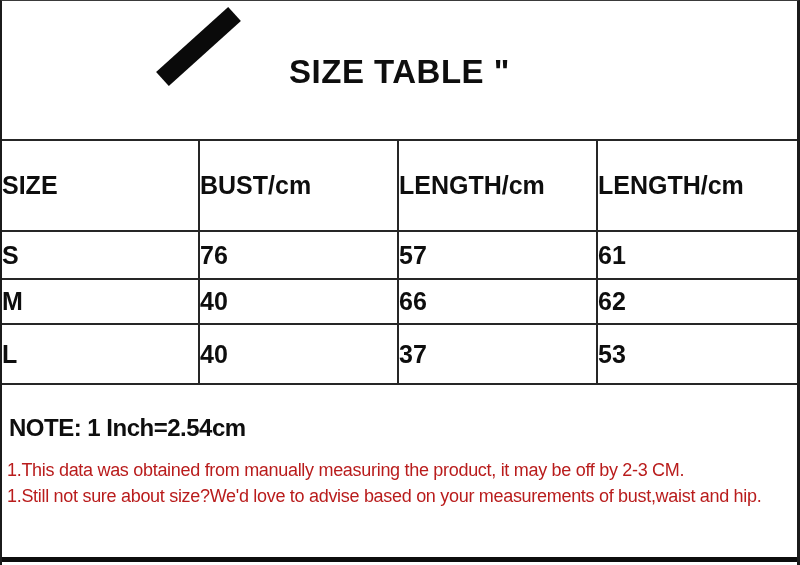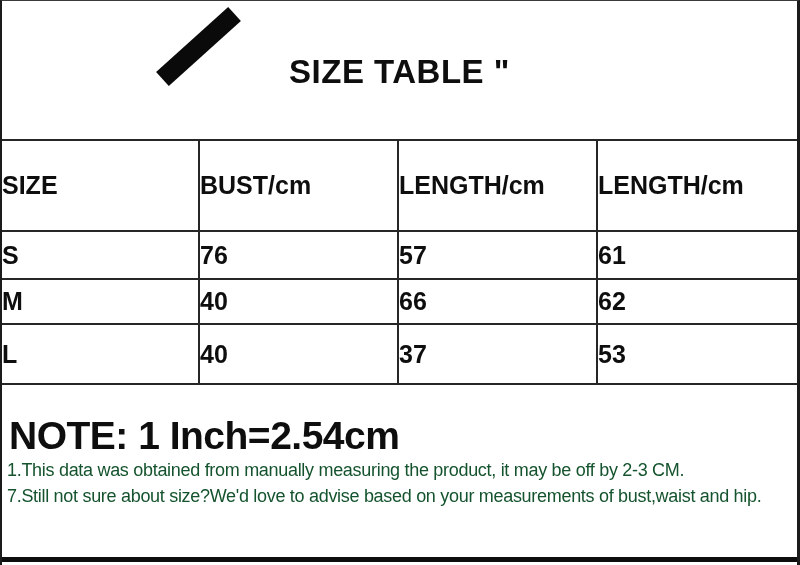--- a/index.html
+++ b/index.html
@@ -77,39 +77,39 @@
 
   tr.header-row    { height: 91px; }
   tr.row-s         { height: 48px; }
   tr.row-m         { height: 45px; }
   tr.row-l         { height: 60px; }
 
   .note-heading {
     position: absolute;
     left: 7px;
     top: 413px;
-    font-size: 39px;
+    font-size: 24px;
     font-weight: bold;
     letter-spacing: -0.5px;
     color: #0e0e0e;
     text-align: center;
   }
 
   .notes {
     position: absolute;
     left: 5px;
     top: 457px;
     width: 790px;
     list-style: none;
   }
   .notes li {
     font-size: 18px;
     line-height: 25.5px;
     letter-spacing: -0.3px;
-    color: #14532d;
+    color: #b91c1c;
     white-space: nowrap;
   }
 </style>
 </head>
 <body>
 
 <div class="page">
 
   <div class="slash-mark"></div>
 
@@ -149,18 +149,18 @@
         <td>37</td>
         <td>53</td>
       </tr>
     </tbody>
   </table>
 
   <div class="note-heading">NOTE: 1 Inch=2.54cm</div>
 
   <ul class="notes">
     <li>1.This data was obtained from manually measuring the product, it may be off by 2-3 CM.</li>
-    <li>7.Still not sure about size?We'd love to advise based on your measurements of bust,waist and hip.</li>
+    <li>1.Still not sure about size?We'd love to advise based on your measurements of bust,waist and hip.</li>
   </ul>
 
   <div class="bottom-bar"></div>
 
 </div>
 
 </body></html>

